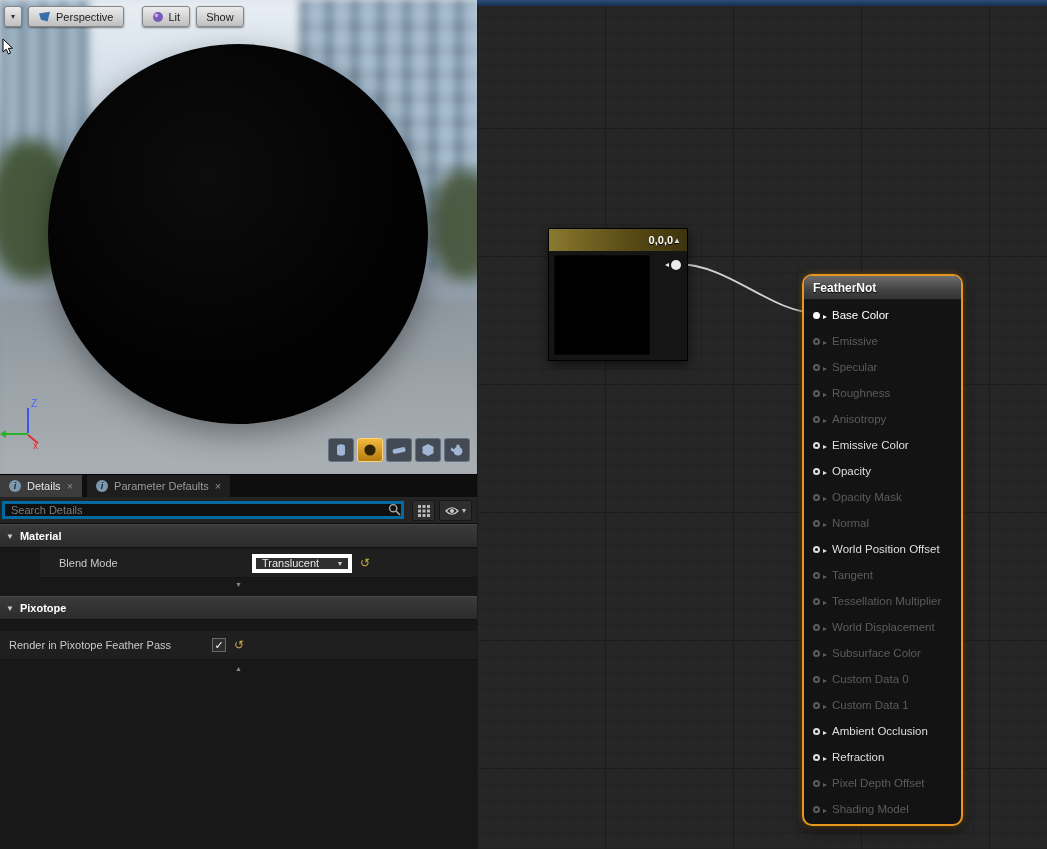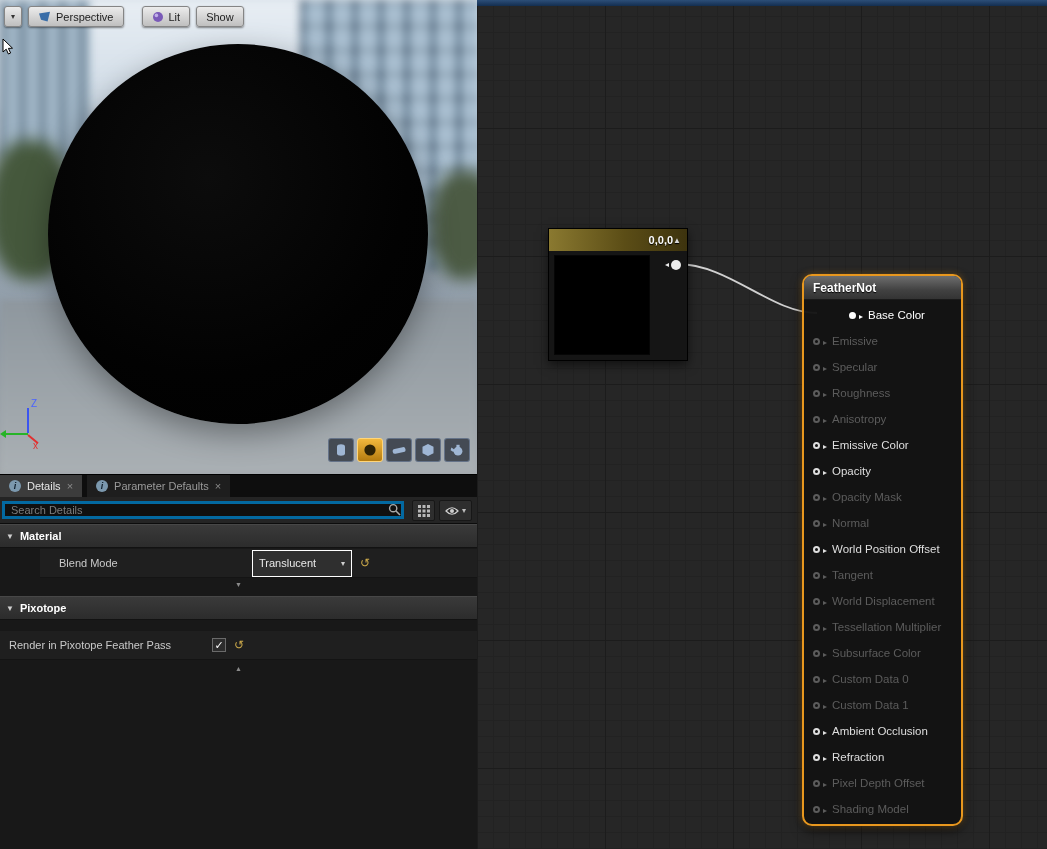--- a/index.html
+++ b/index.html
@@ -89,21 +89,21 @@
               color:#fff; font-size:11px; font-weight:bold; }
   .sec-head .tri { font-size:8px; color:#cfcfcf; }
   .head-material { top:49px; } .head-pixotope { top:121px; }
 
   .prop-row { position:absolute; left:0; width:100%; height:29px; background:#1f1f1f; border-bottom:1px solid #141414;
               display:flex; align-items:center; font-size:11px; color:#c9c9c9; }
   .row-blend { top:74px;margin-left:40px; } .row-feather { top:156px; }
   .prop-label-ind { padding-left:19px; } .prop-label-sm { padding-left:9px; }
   .prop-val { position:absolute; left:212px; display:flex; align-items:center; gap:8px; }
 
-  .dropdown { width:100px; height:27px; background:#2f2f2f; border:1px solid #ffffff; display:flex; align-items:center;
+  .dropdown { width:100px; height:19px; background:#2f2f2f; border:4px solid #ffffff; display:flex; align-items:center;
               justify-content:space-between; padding:0 6px; color:#e8e8e8; font-size:11px; }
   .dropdown .caret { color:#cfcfcf; }
   .reset { color:#caa84a; font-size:12px; line-height:1; }
 
   .checkbox { width:14px; height:14px; background:#2c2c2c; border:1px solid #6a6a6a; color:#fff; font-size:11px;
               display:flex; align-items:center; justify-content:center; }
 
   .splitter { position:absolute; left:0; width:100%; text-align:center; color:#8a8a8a; font-size:7px; height:10px; line-height:10px; }
   .split-down { top:105px; } .split-up { top:189px; }
 
@@ -137,21 +137,21 @@
   .mat-head { height:24px; border-radius:7px 7px 0 0; background:linear-gradient(180deg,#6e6e6e,#424242 60%,#343434);
               border-bottom:1px solid #1a1a1a; color:#fff; font-size:12px; font-weight:bold;
               line-height:24px; padding-left:9px; text-shadow:0 1px 1px #000; }
   .pins { padding-top:2px; }
   .pin-row { height:26px; display:flex; align-items:center; padding-left:9px; }
   .pin-icon { width:7px; height:7px; border:2px solid currentColor; border-radius:50%; flex:none; position:relative; }
   .pin-icon::after { content:""; position:absolute; left:8px; top:1.5px; border-left:4px solid currentColor;
                      border-top:2.5px solid transparent; border-bottom:2.5px solid transparent; }
   .pin-row.connected .pin-icon { background:currentColor; }
   .pin-row.enabled { color:#dedede; }
-  .pin-row.connected { color:#ffffff;justify-content:center; }
+  .pin-row.connected { color:#ffffff; }
   .pin-row.disabled { color:#5c5c5c; }
   .pin-label { font-size:11.5px; margin-left:12px; white-space:nowrap; }
 </style>
 </head>
 <body>
 
 <div class="app">
 
   <div class="left">
 
@@ -378,28 +378,28 @@
           <div class="pin-row enabled">
     <span class="pin-icon"></span>
     <span class="pin-label">World Position Offset</span>
   </div>
           <div class="pin-row disabled">
     <span class="pin-icon"></span>
     <span class="pin-label">Tangent</span>
   </div>
           <div class="pin-row disabled">
     <span class="pin-icon"></span>
+    <span class="pin-label">Tessellation Multiplier</span>
+  </div>
+          <div class="pin-row disabled">
+    <span class="pin-icon"></span>
     <span class="pin-label">World Displacement</span>
   </div>
           <div class="pin-row disabled">
     <span class="pin-icon"></span>
-    <span class="pin-label">Tessellation Multiplier</span>
-  </div>
-          <div class="pin-row disabled">
-    <span class="pin-icon"></span>
     <span class="pin-label">Subsurface Color</span>
   </div>
           <div class="pin-row disabled">
     <span class="pin-icon"></span>
     <span class="pin-label">Custom Data 0</span>
   </div>
           <div class="pin-row disabled">
     <span class="pin-icon"></span>
     <span class="pin-label">Custom Data 1</span>
   </div>

